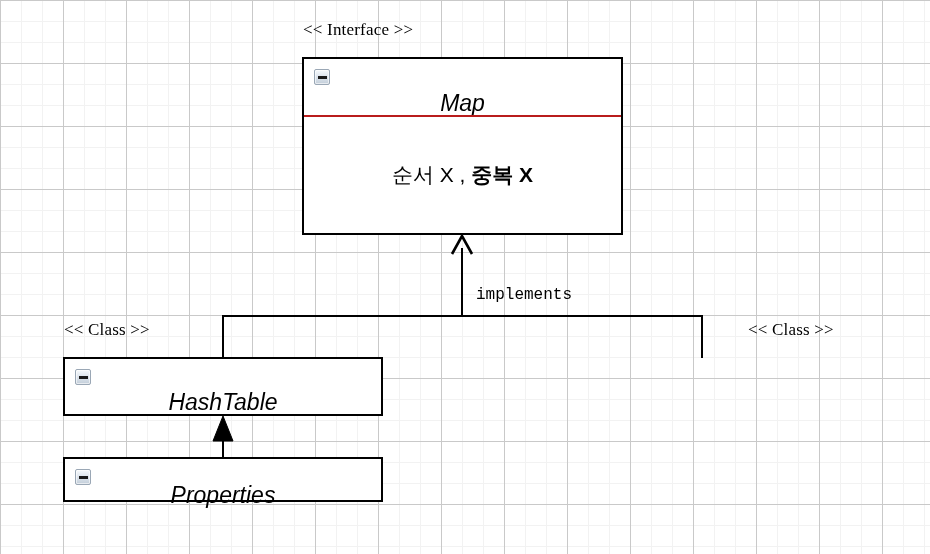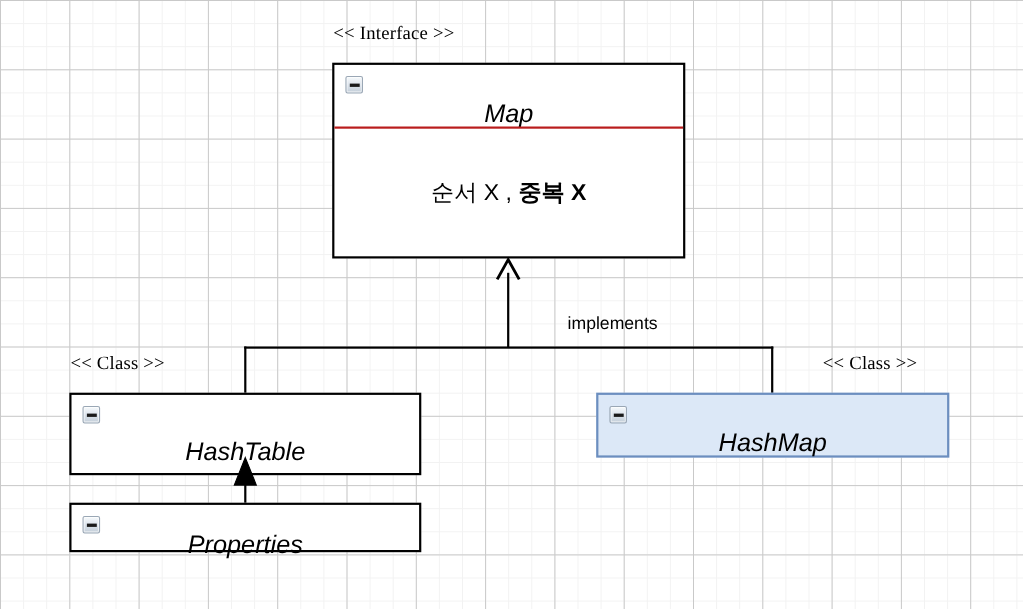--- a/index.html
+++ b/index.html
@@ -110,25 +110,24 @@
     width: 2px;
     background: #000000;
   }
   .edge-h {
     position: absolute;
     height: 2px;
     background: #000000;
   }
   .edge-label {
     position: absolute;
-    font-family: Liberation Sans, sans-serif;
+    font-family: Liberation Mono, monospace;
     font-size: 16px;
     color: #000000;
     white-space: nowrap;
-    margin-left: 40px;
   }
   .arrow-svg {
     position: absolute;
     overflow: visible;
   }
 </style>
 </head>
 <body>
 
 <div id="canvas">
@@ -151,31 +150,27 @@
   <div class="edge-h" style="left:222px; top:315px; width:481px;"></div>
 
   <div class="edge-v" style="left:222px; top:315px; height:43px;"></div>
 
   <div class="edge-v" style="left:701px; top:315px; height:43px;"></div>
 
   <div class="edge-label" style="left:476px; top:286px;">implements</div>
 
   <div class="stereotype" style="left:64px; top:320px;">&lt;&lt; Class &gt;&gt;</div>
 
-  <div class="uml-box" style="left:63px; top:357px; width:320px; height:75px;text-align:center;">
+  <div class="uml-box" style="left:63px; top:357px; width:320px; height:59px;text-align:center;">
     <div class="collapse-icon" style="left:10px; top:10px;"></div>
     <div class="uml-title">HashTable</div>
   </div>
 
   <div class="stereotype" style="left:748px; top:320px;">&lt;&lt; Class &gt;&gt;</div>
 
-  <div class="uml-box selected" style="left:542px; top:357px; width:321px; height:59px;">
-    <div class="collapse-icon" style="left:10px; top:10px;"></div>
-    <div class="uml-title">HashMap</div>
-  </div>
 
   <div class="edge-v" style="left:222px; top:440px; height:18px;"></div>
   <svg class="arrow-svg" style="left:210px; top:416px; width:26px; height:26px;" viewBox="0 0 26 26">
     <polygon points="13,0 23,25 3,25" fill="#000000" stroke="#000000" stroke-width="1"></polygon>
   </svg>
 
   <div class="uml-box" style="left:63px; top:457px; width:320px; height:45px;">
     <div class="collapse-icon" style="left:10px; top:10px;"></div>
     <div class="uml-title">Properties</div>
   </div>

